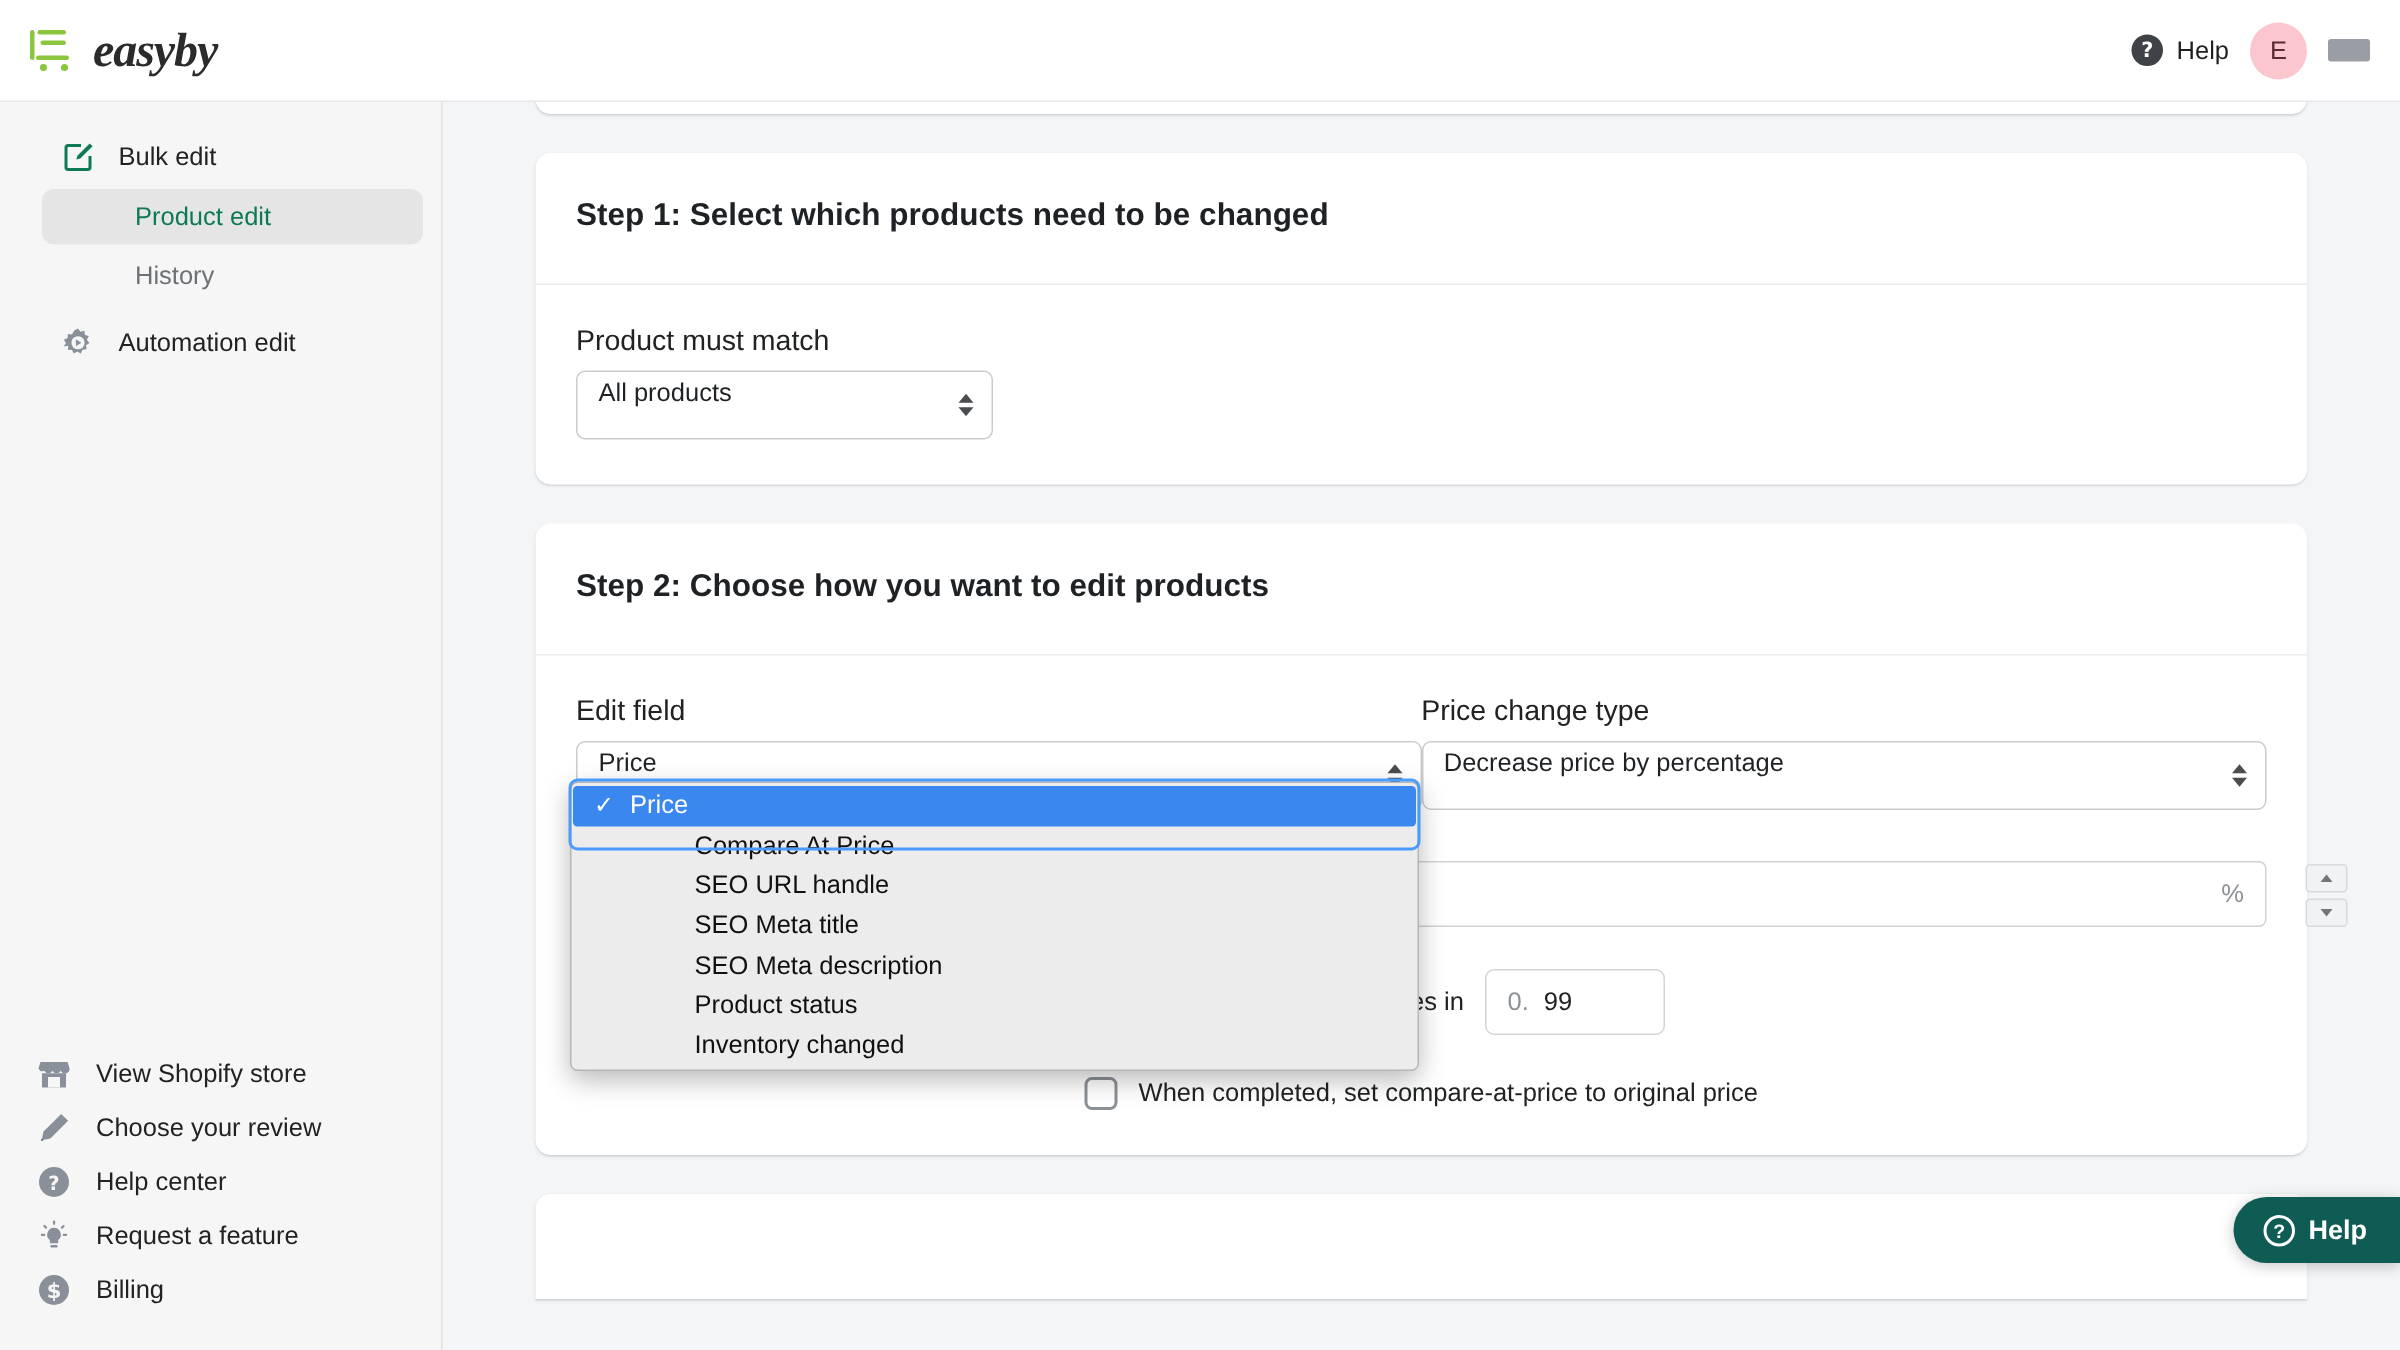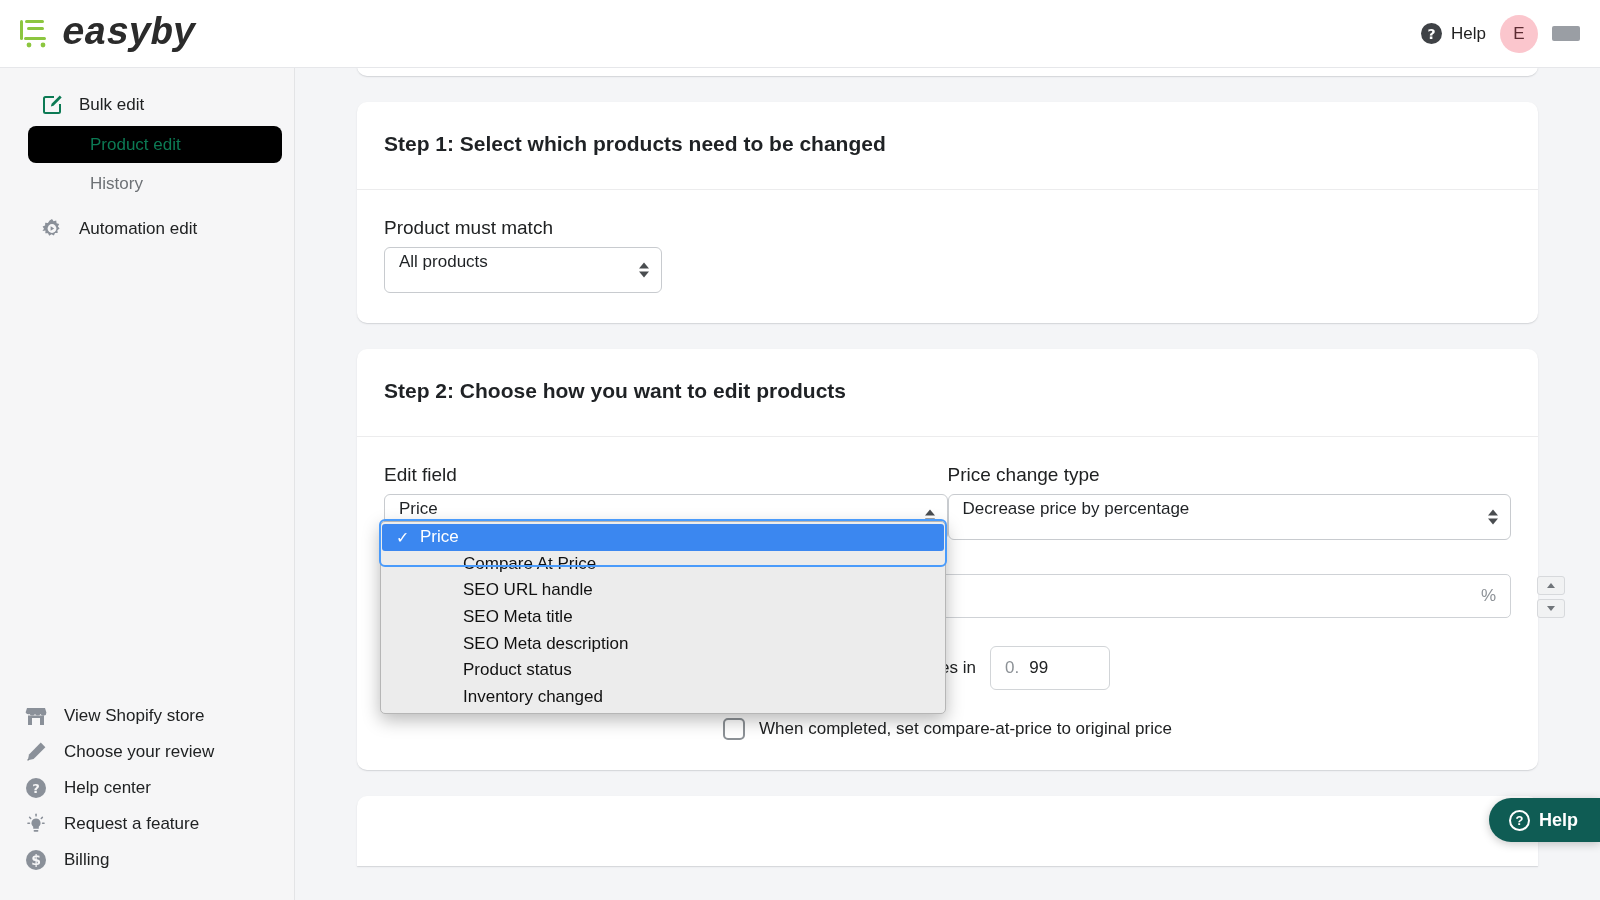--- a/index.html
+++ b/index.html
@@ -15,22 +15,22 @@
   .topbar {
     position: absolute; top: 0; left: 0; width: 1600px; height: 68px;
     background: #ffffff;
     border-bottom: 1px solid #e6e7ea;
     display: flex; align-items: center; justify-content: space-between;
     padding: 0 20px 0 18px;
     z-index: 40;
   }
   .brand { display: flex; align-items: center; gap: 4px; }
   .brand-word {
-    font-family: Liberation Mono, monospace;
-    font-size: 38px; font-weight: bold; font-style: italic;
+    font-family: Liberation Serif, serif;
+    font-size: 32px; font-weight: bold; font-style: italic;
     letter-spacing: -0.7px; color: #2b2b2b;
   }
   .cart-icon { width: 40px; height: 34px; position: relative; }
 
   .topbar-right { display: flex; align-items: center; gap: 14px; }
   .help-link { display: flex; align-items: center; gap: 9px; cursor: pointer; }
   .help-badge {
     width: 21px; height: 21px; border-radius: 50%;
     background: #3f4246; color: #fff;
     font-size: 14px; font-weight: bold;
@@ -60,21 +60,21 @@
     height: 38px; margin: 0 12px; padding: 0 12px;
     border-radius: 8px; cursor: pointer;
     font-size: 17px; color: #202223;
   }
   .nav-sub {
     display: flex; align-items: center;
     height: 37px; margin: 2px 12px; padding: 0 12px 0 62px;
     border-radius: 8px; cursor: pointer;
     font-size: 17px; color: #6d7175;
   }
-  .nav-sub.active { background: #000000; color: #0c7a54; text-align: right; }
+  .nav-sub.active { background: #e5e5e5; color: #0c7a54; text-align: right; }
   .nav-icon { width: 24px; height: 24px; flex: 0 0 24px; position: relative; }
 
   .nav-bottom { position: absolute; left: 0; bottom: 22px; width: 240px; }
   .nav-bottom .nav-item { height: 36px; gap: 16px; }
 
   
   .content {
     position: absolute; top: 68px; left: 295px;
     width: 1305px; height: 832px;
     background: #f4f5f7;

